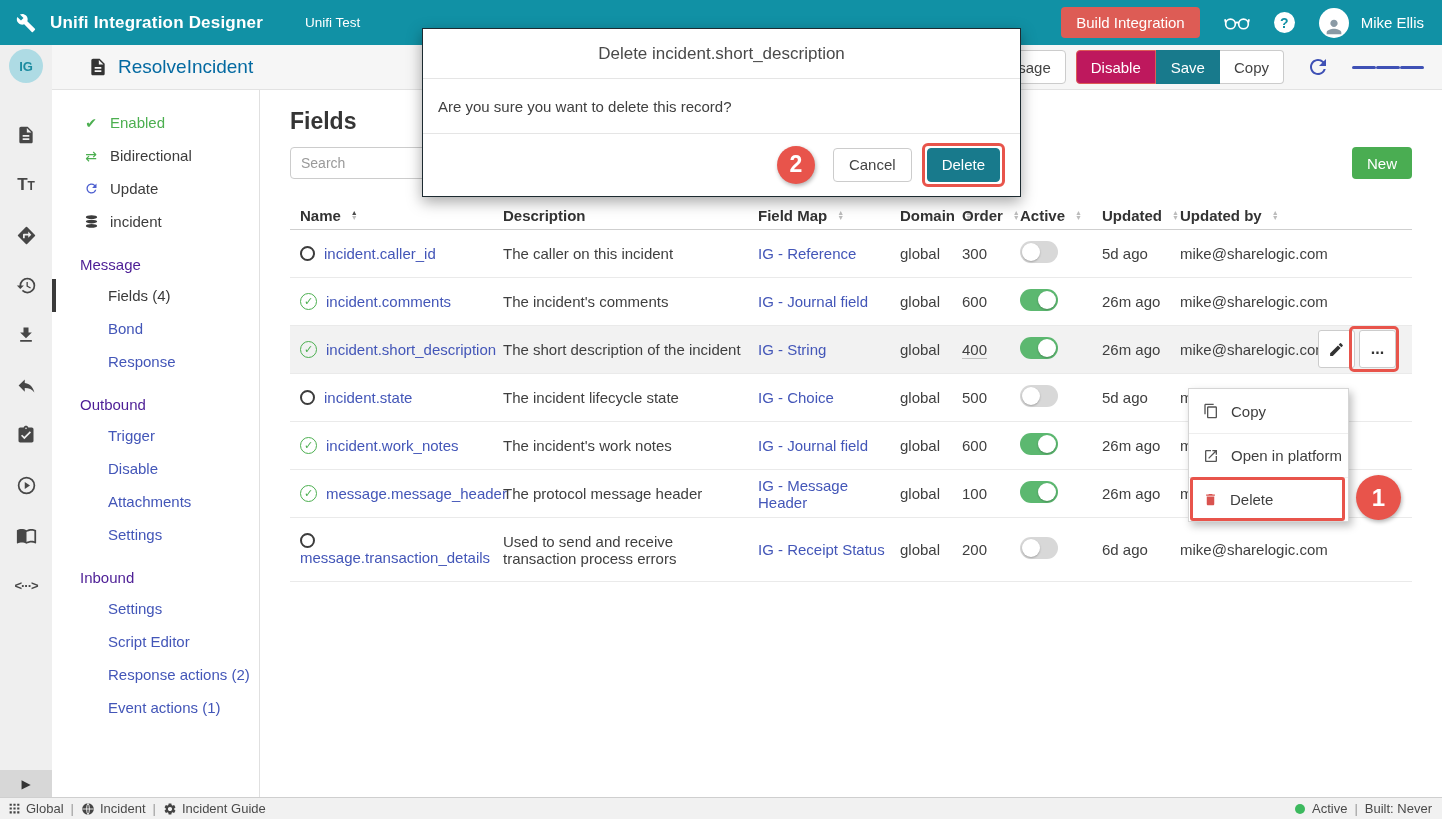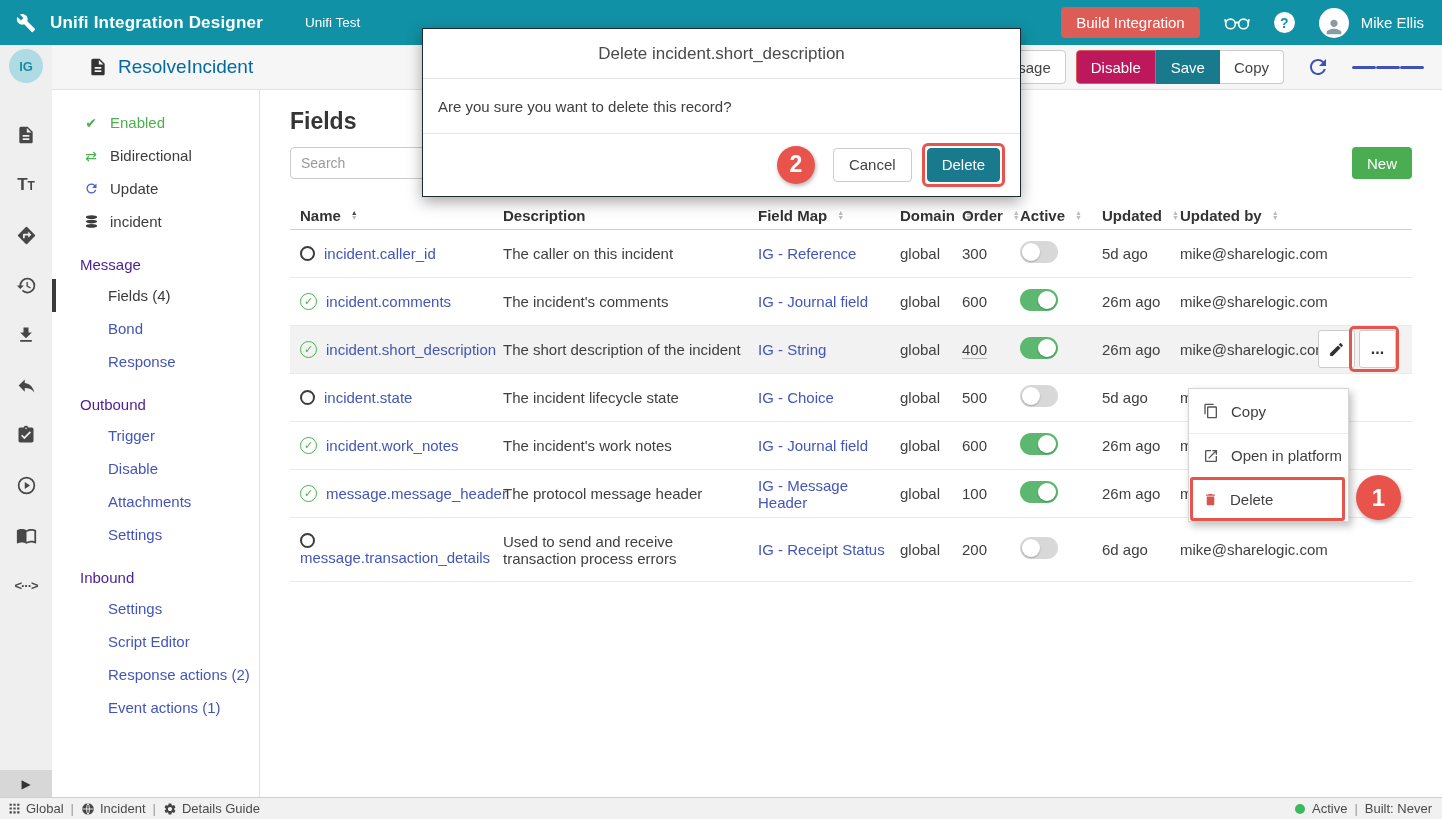--- a/index.html
+++ b/index.html
@@ -517,21 +517,21 @@
         </span>
       <span>Incident</span>
     </span>
     <span class="sep">|</span>
     <span class="sitem">
       <span>
           <svg width="14" height="14" viewBox="0 0 24 24">
             <path fill="#444" d="M19.14 12.94c.04-.3.06-.61.06-.94 0-.32-.02-.64-.07-.94l2.03-1.58c.18-.14.23-.41.12-.61l-1.92-3.32c-.12-.22-.37-.29-.59-.22l-2.39.96c-.5-.38-1.03-.7-1.62-.94l-.36-2.54c-.04-.24-.24-.41-.48-.41h-3.84c-.24 0-.43.17-.47.41l-.36 2.54c-.59.24-1.13.57-1.62.94l-2.39-.96c-.22-.08-.47 0-.59.22L2.74 8.87c-.12.21-.08.47.12.61l2.03 1.58c-.05.3-.09.63-.09.94s.02.64.07.94l-2.03 1.58c-.18.14-.23.41-.12.61l1.92 3.32c.12.22.37.29.59.22l2.39-.96c.5.38 1.03.7 1.62.94l.36 2.54c.05.24.24.41.48.41h3.84c.24 0 .44-.17.47-.41l.36-2.54c.59-.24 1.13-.56 1.62-.94l2.39.96c.22.08.47 0 .59-.22l1.92-3.32c.12-.22.07-.47-.12-.61l-2.01-1.58zM12 15.6c-1.98 0-3.6-1.62-3.6-3.6s1.62-3.6 3.6-3.6 3.6 1.62 3.6 3.6-1.62 3.6-3.6 3.6z"></path>
           </svg>
         </span>
-      <span>Details Guide</span>
+      <span>Incident Guide</span>
     </span>
   </div>
   <div class="right">
     <span class="green-dot"></span>
     <span>Active</span>
     <span class="sep">|</span>
     <span>Built: Never</span>
   </div>
 </div>
 

